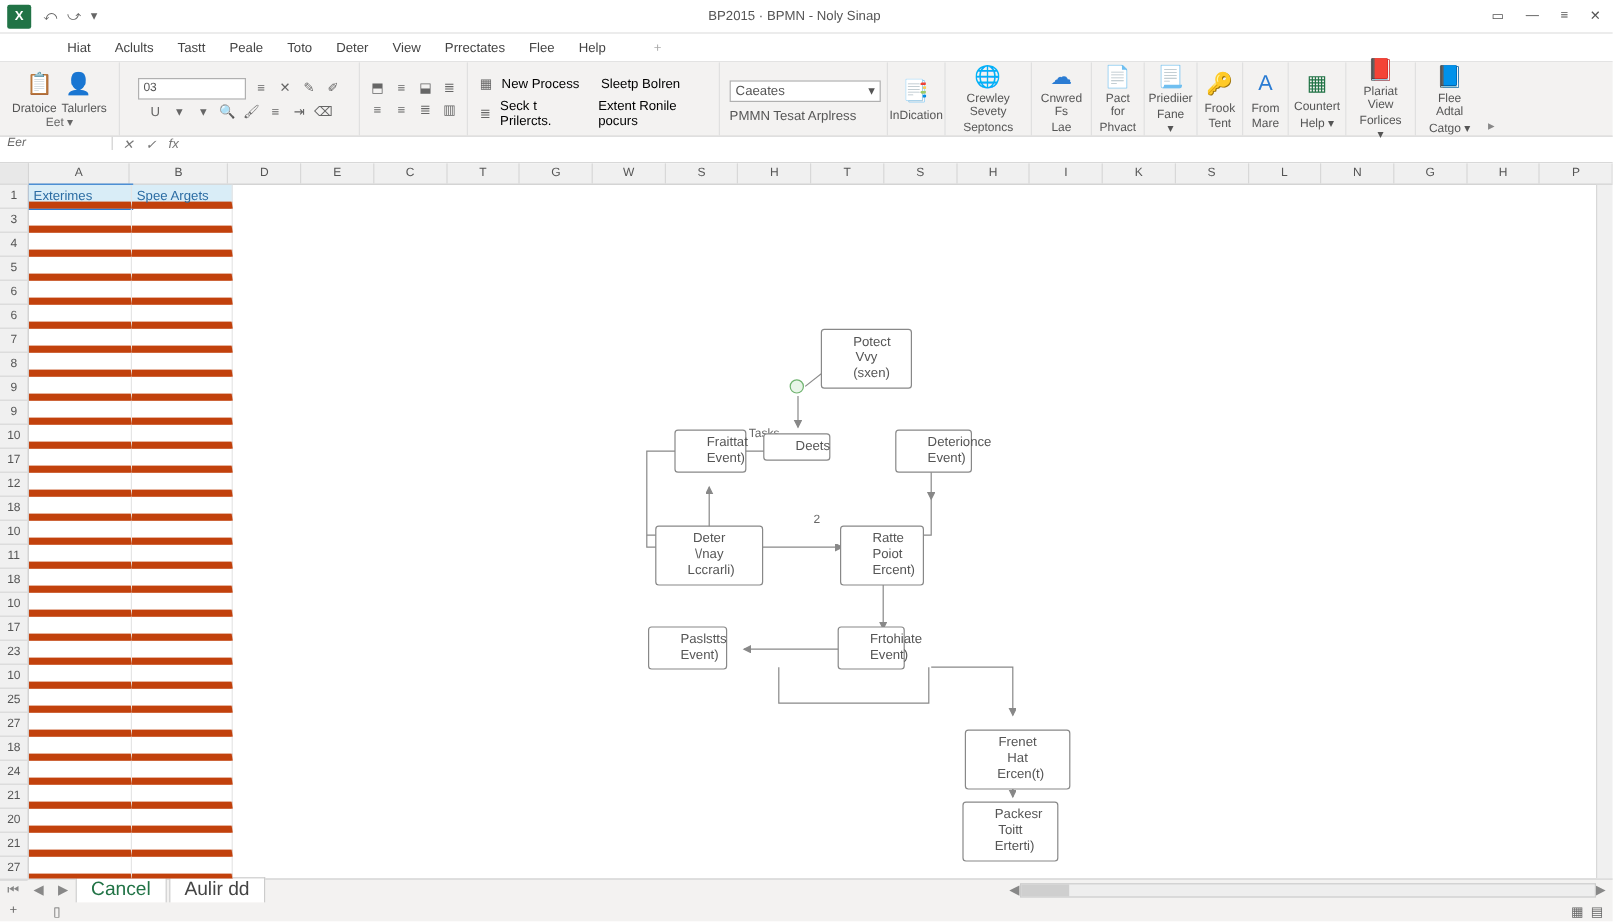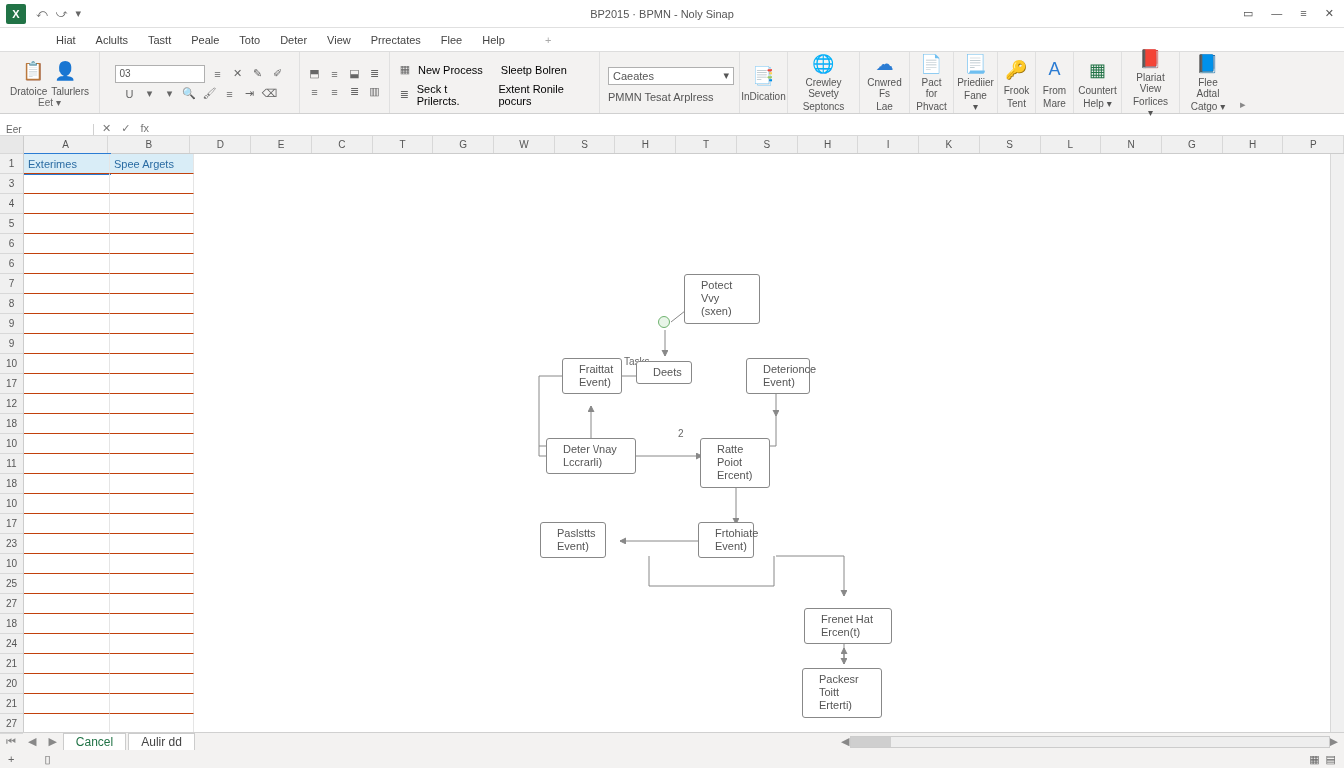--- a/index.html
+++ b/index.html
@@ -22,50 +22,50 @@
 .rgroup .icons { display: flex; gap: 6px; align-items: center; }
 .rgroup .lbl { font-size: 10px; color: #555; margin-top: 2px; text-align: center; }
 .big-icon { width: 26px; height: 26px; display: flex; align-items: center; justify-content: center; font-size: 18px; }
 .yellow { color: #f2b200; } .blue { color: #2b7cd3; } .green { color: #217346; } .orange { color: #e8762d; } .red { color: #c43e1c; }
 .combo { height: 18px; border: 1px solid #b0b0b0; background: #fff; display: inline-flex; align-items: center; padding: 0 4px; font-size: 10px; color: #555; }
 .tiny { font-size: 10px; color: #666; }
 .ribbon-btn-row { display: flex; gap: 6px; align-items: center; }
 .mini-icon { width: 14px; height: 14px; color: #666; display: inline-flex; align-items: center; justify-content: center; }
 
 
-.fbar { height: 22px; background: #fff; border-bottom: 1px solid #d8d8d8; display: flex; align-items: flex-end; }
+.fbar { height: 22px; background: #fff; border-bottom: 1px solid #d8d8d8; display: flex; align-items: flex-start; font-style: italic; }
 .fbar .namebox { width: 94px; border-right: 1px solid #d0d0d0; padding-left: 6px; color: #666; font-size: 10px; }
 .fbar .fx { padding: 0 8px; color: #777; display: flex; gap: 10px; }
 
 
 .grid-area { position: relative; height: 596px; display: flex; }
 .rowheads { width: 24px; background: #f0f0f0; border-right: 1px solid #ccc; }
 .rowheads div { height: 20px; border-bottom: 1px solid #d8d8d8; text-align: center; line-height: 20px; font-size: 10px; color: #555; }
 .grid { flex: 1; position: relative; overflow: hidden; }
 .colheads { height: 18px; display: flex; background: #f0f0f0; border-bottom: 1px solid #ccc; position: absolute; top:0; left:0; right:0; }
 .colheads div { border-right: 1px solid #d8d8d8; text-align: center; line-height: 18px; font-size: 10px; color: #555; }
 .colA { width: 86px; } .colB { width: 84px; } .colN { width: 62px; }
 .rows { position: absolute; top: 18px; left: 0; right: 0; }
 .row { height: 20px; display: flex; }
-.cell { border-right: 1px solid #e5e5e5; border-bottom: 1px solid #c2410c; height: 20px; }
+.cell { border-right: 1px solid #e5e5e5; border-bottom: 6px solid #c2410c; height: 20px; }
 .sel { background: #d9edf7; color: #2b6ca3; outline: 1px solid #2b7cd3; font-weight: 500; padding-left: 4px; line-height: 20px; }
 .sel2 { background: #d9edf7; color: #2b6ca3; padding-left: 4px; line-height: 20px; }
 
 
 .diagram { position: absolute; top: 60px; left: 300px; width: 700px; height: 520px; pointer-events: none; }
-.node { position: absolute; border: 1px solid #888; background: #fff; border-radius: 3px; padding: 4px 16px; text-align: left; font-size: 10px; color: #555; line-height: 1.2; }
+.node { position: absolute; border: 1px solid #888; background: #fff; border-radius: 3px; padding: 4px 26px; text-align: center; font-size: 10px; color: #555; line-height: 1.2; }
 .diagram svg { position: absolute; top:0; left:0; width:100%; height:100%; }
 .diagram svg line, .diagram svg path { stroke: #888; stroke-width: 1; fill: none; }
 .diagram .label { position: absolute; font-size: 10px; color: #666; margin-top: 40px; }
 .start-ev { position:absolute; width:12px; height:12px; border:1.5px solid #6fb36f; border-radius:50%; background:#e8f5e8; }
 
 
 .sheettabs { height: 18px; background: #f3f2f1; border-top: 1px solid #d0d0d0; display: flex; align-items: center; }
 .sheettabs .nav { padding: 0 6px; color: #888; }
-.tab { padding: 1px 12px; border: 1px solid #ccc; border-bottom: none; background: #fff; font-size: 12px; color: #444; margin-right: 2px; }
+.tab { padding: 1px 12px; border: 1px solid #ccc; border-bottom: none; background: #fff; font-size: 16px; color: #444; margin-right: 2px; }
 .tab.active { color: #217346; }
 .hsbar { flex:1; display:flex; justify-content:flex-end; align-items:center; padding-right:6px; }
 .hsbar .track { width: 480px; height: 12px; background: #eee; border: 1px solid #ccc; position: relative; }
 .hsbar .thumb { position:absolute; left:0; width:40px; height:100%; background:#cfcfcf; }
 
 
 .statusbar { height: 18px; background: #f3f2f1; display: flex; align-items: center; padding: 0 8px; color: #666; font-size: 10px; }
 .statusbar .zoom { margin-left: auto; display:flex; gap:6px; align-items:center; }
 .vsbar { position:absolute; right:0; top:18px; bottom:0; width:14px; background:#f0f0f0; border-left:1px solid #d8d8d8; }
 

